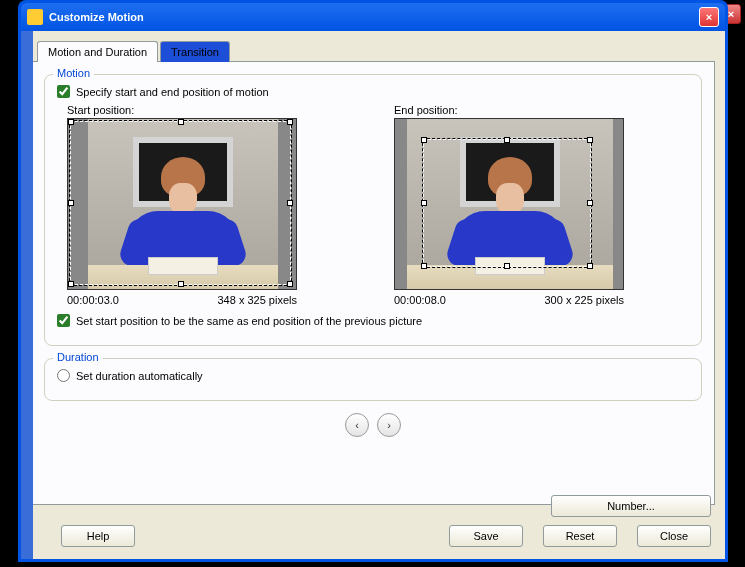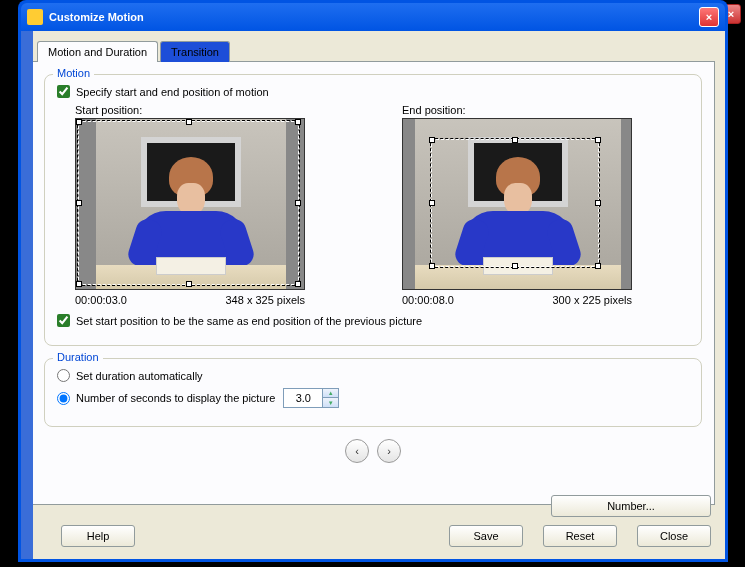--- a/index.html
+++ b/index.html
@@ -13,21 +13,21 @@
 .client{background:#ece9d8;height:528px;padding:10px;position:relative}
 .bg-strip{position:absolute;left:0;top:0;bottom:0;width:12px;background:#3a6dd8}
 .tabs{display:flex;margin-left:6px}
 .tab{padding:4px 10px;background:#1d4ed8;border:1px solid #919b9c;border-bottom:none;border-radius:3px 3px 0 0;margin-right:2px;position:relative}
 .tab.active{background:#fcfcfe;z-index:2}
 .tab-body{background:#fcfcfe;border:1px solid #919b9c;padding:12px;margin-top:-1px;height:444px}
 .group{border:1px solid #d0d0bf;border-radius:8px;padding:10px 12px 12px;margin-bottom:12px;position:relative}
 .group-title{position:absolute;top:-8px;left:8px;background:#fcfcfe;padding:0 4px;color:#0046d5}
 .chk{display:flex;align-items:flex-end;margin-bottom:6px}
 .chk input{margin-right:6px;accent-color:#2a7e2a}
-.previews{display:flex;gap:47px;margin-left:18px}
+.previews{display:flex;gap:47px;margin-left:10px}
 .pv{width:280px}
 .pv-label{margin-bottom:2px}
 .pv-img{width:230px;height:172px;background:#888;position:relative;border:1px solid #333;overflow:hidden}
 .photo{position:absolute;background:linear-gradient(#c8c4bc,#a8a49c);display:flex;flex-direction:column;align-items:center}
 .pv1 .photo{left:20px;top:0;width:190px;height:172px}
 .pv2 .photo{left:12px;top:0;width:206px;height:172px}
 .fireplace{width:100px;height:70px;background:#1a1a1a;margin-top:18px;border:6px solid #d4d4d4}
 .person{position:absolute;bottom:24px;left:50%;transform:translateX(-50%);width:110px;height:110px}
 .hair{width:44px;height:40px;background:#b8754a;border-radius:50% 50% 40% 40%;margin:0 auto}
 .face{width:28px;height:32px;background:#e8bfa0;border-radius:40% 40% 45% 45%;margin:-14px auto 0;position:relative}
@@ -155,31 +155,20 @@
           <span>Set start position to be the same as end position of the previous picture</span>
         </label>
       </div>
 
       <div class="group">
         <div class="group-title">Duration</div>
         <label class="rad">
           <input type="radio" name="dur" style="">
           <span>Set duration automatically</span>
         </label>
-        <label class="rad">
-          <input type="radio" name="dur" checked="" style="">
-          <span>Number of seconds to display the picture</span>
-          <span class="spin">
-            <span class="spin-val">3.0</span>
-            <span class="spin-btns">
-              <span class="spin-btn">▲</span>
-              <span class="spin-btn">▼</span>
-            </span>
-          </span>
-        </label>
       </div>
 
       <div class="nav">
         <div class="nav-btn">
             <span>‹</span>
           </div>
         <div class="nav-btn">
             <span>›</span>
           </div>
       </div>

